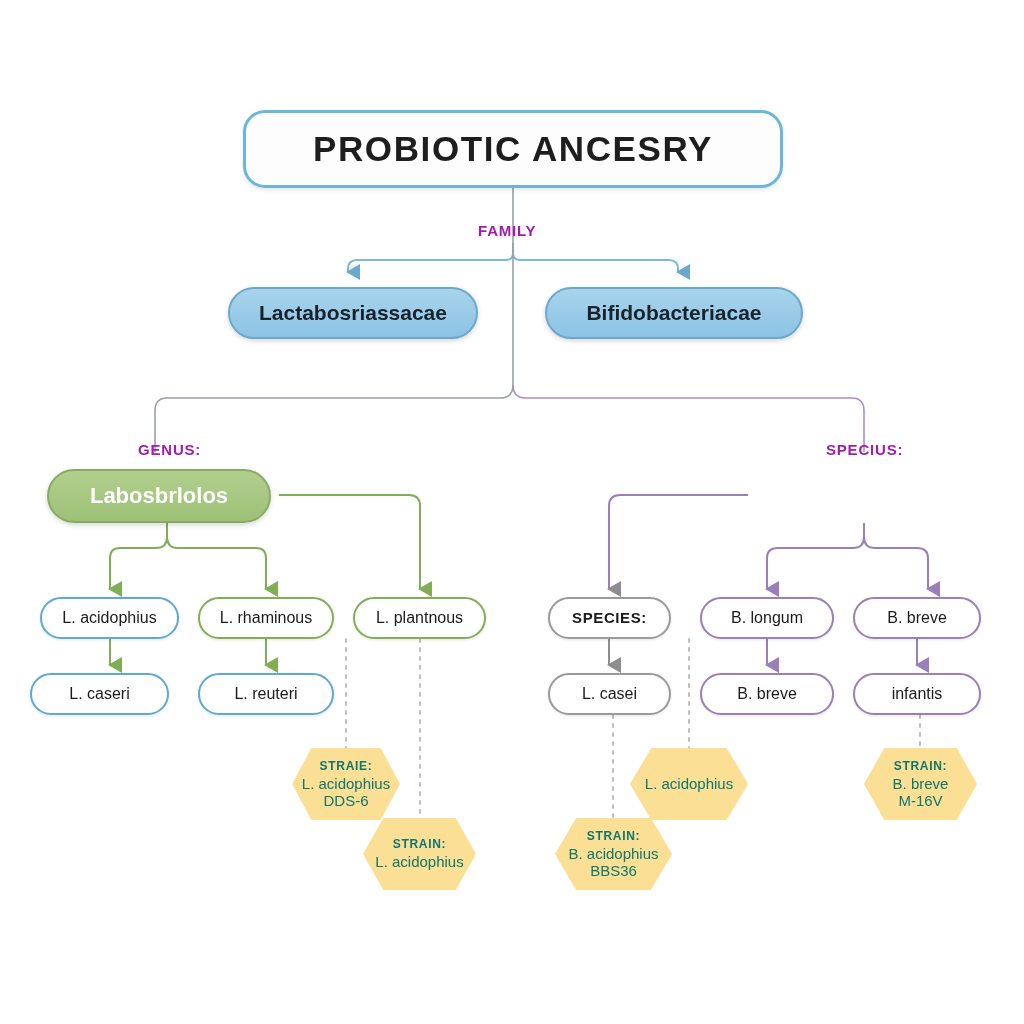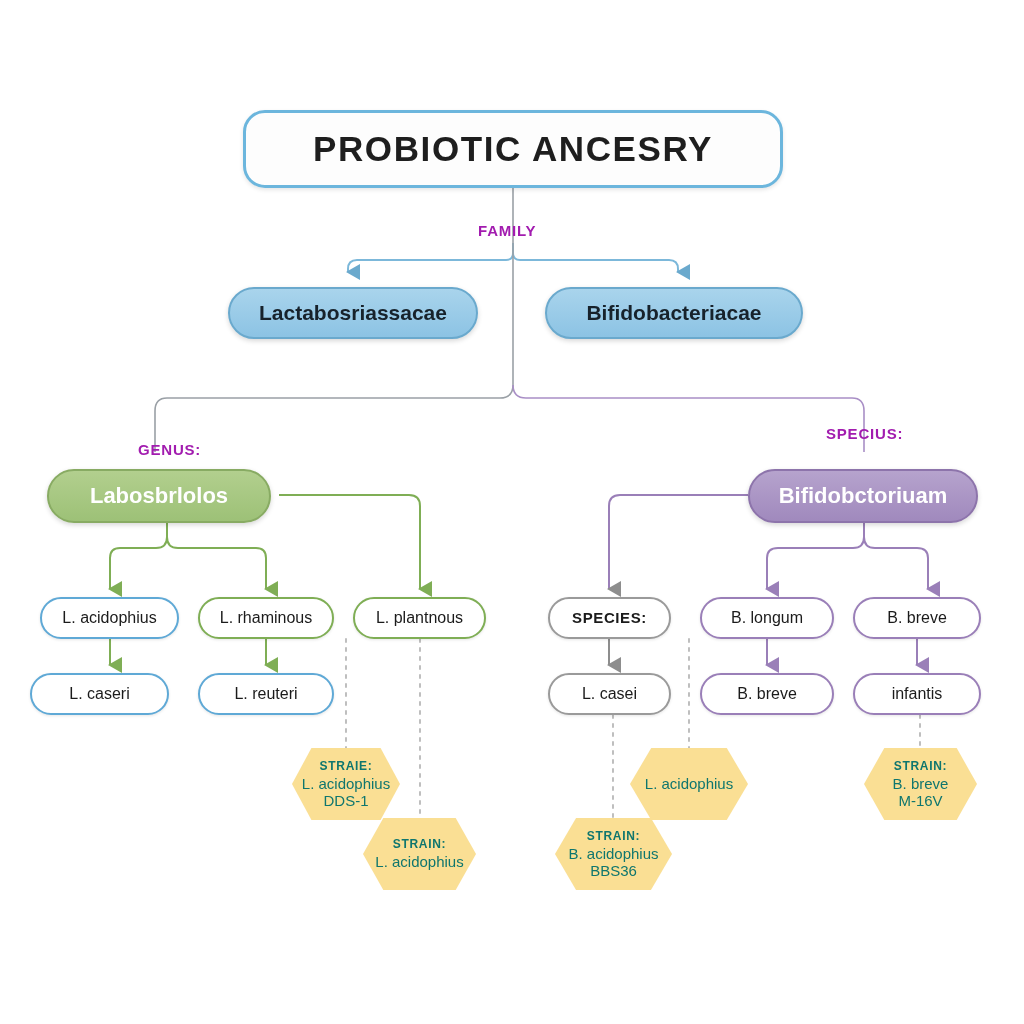--- a/index.html
+++ b/index.html
@@ -225,45 +225,44 @@
       <path d="M689,639 L689,748"></path>
       <path d="M613,715 L613,818"></path>
       <path d="M920,715 L920,748"></path>
     </g>
   </svg>
 
   <div class="node title-pill">PROBIOTIC ANCESRY</div>
 
   <div class="rank-label" style="left:478px; top:222px;">FAMILY</div>
   <div class="rank-label" style="left:138px; top:441px;">GENUS:</div>
-  <div class="rank-label" style="left:826px; top:425px;">SPECIUS:</div>
+  <div class="rank-label" style="left:826px; top:441px;">SPECIUS:</div>
 
   <div id="family-left" class="node family-node">Lactabosriassacae</div>
   <div id="family-right" class="node family-node">Bifidobacteriacae</div>
 
   <div id="genus-left" class="node genus-node">Labosbrlolos</div>
-  <div id="genus-right" class="node genus-node">Bifidobctoriuam</div>
 
   <div id="sp-l-1" class="node pill blue">L. acidophius</div>
   <div id="sp-l-2" class="node pill green">L. rhaminous</div>
   <div id="sp-l-3" class="node pill green">L. plantnous</div>
   <div id="sp-l-4" class="node pill blue">L. caseri</div>
   <div id="sp-l-5" class="node pill blue">L. reuteri</div>
 
   <div id="sp-r-1" class="node pill gray bold">SPECIES:</div>
   <div id="sp-r-2" class="node pill purple">B. longum</div>
   <div id="sp-r-3" class="node pill purple">B. breve</div>
   <div id="sp-r-4" class="node pill gray">L. casei</div>
   <div id="sp-r-5" class="node pill purple">B. breve</div>
   <div id="sp-r-6" class="node pill purple">infantis</div>
 
   <div id="hex-1" class="hex">
     <span class="hex-rank">STRAIE:</span>
     <span class="hex-name">L. acidophius</span>
-    <span class="hex-code">DDS-1</span>
+    <span class="hex-code">DDS-6</span>
   </div>
   <div id="hex-2" class="hex">
     <span class="hex-rank">STRAIN:</span>
     <span class="hex-name">L. acidophius</span>
     <span class="hex-code"></span>
   </div>
   <div id="hex-3" class="hex">
     <span class="hex-rank">SPRCIE:</span>
     <span class="hex-name">L. acidophius</span>
     <span class="hex-code">GG</span>

